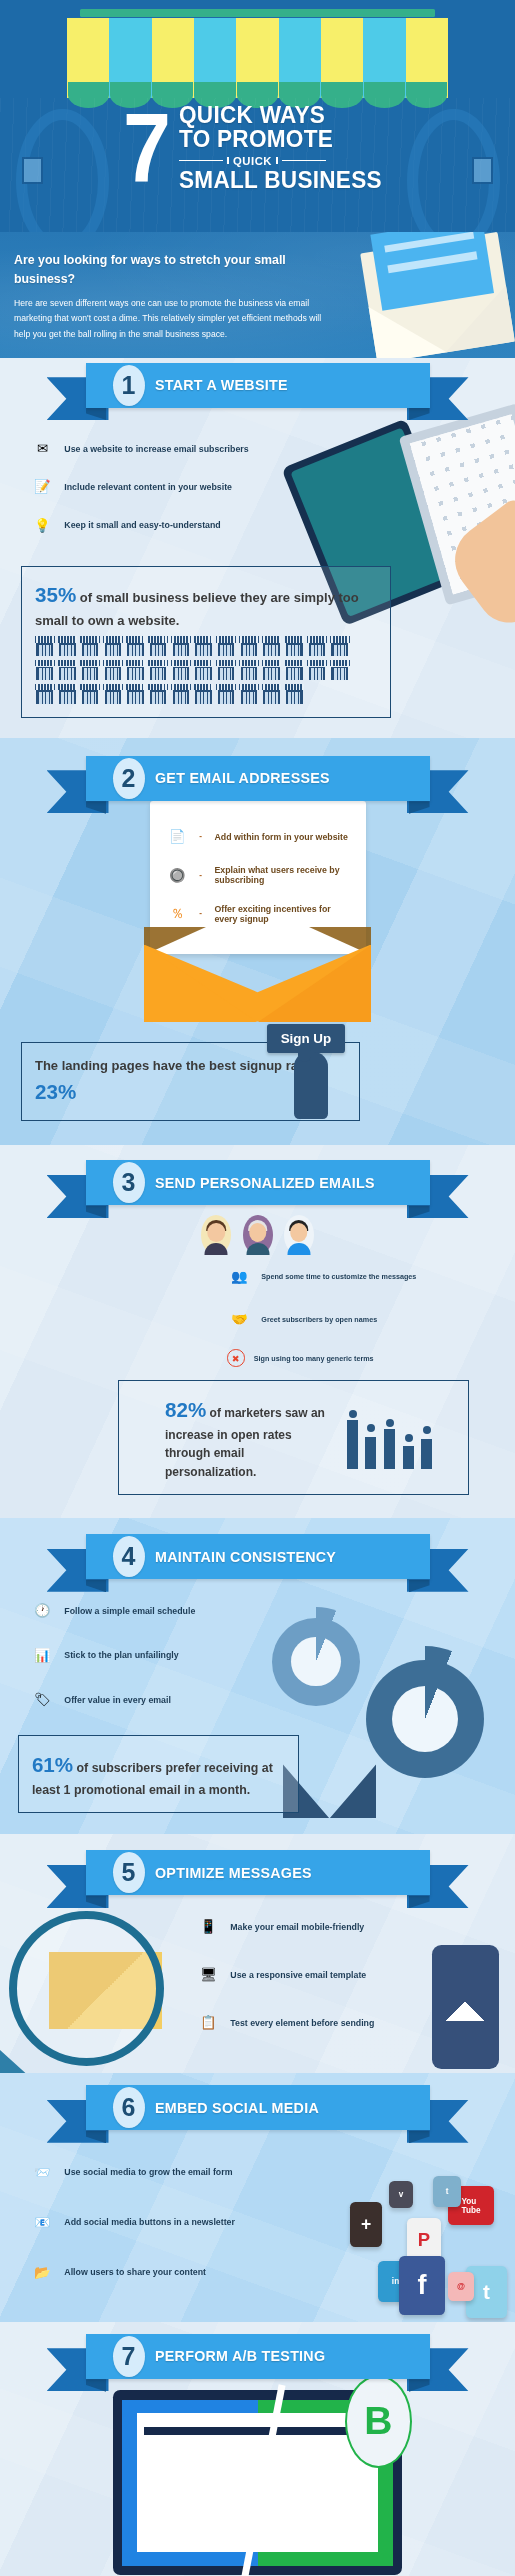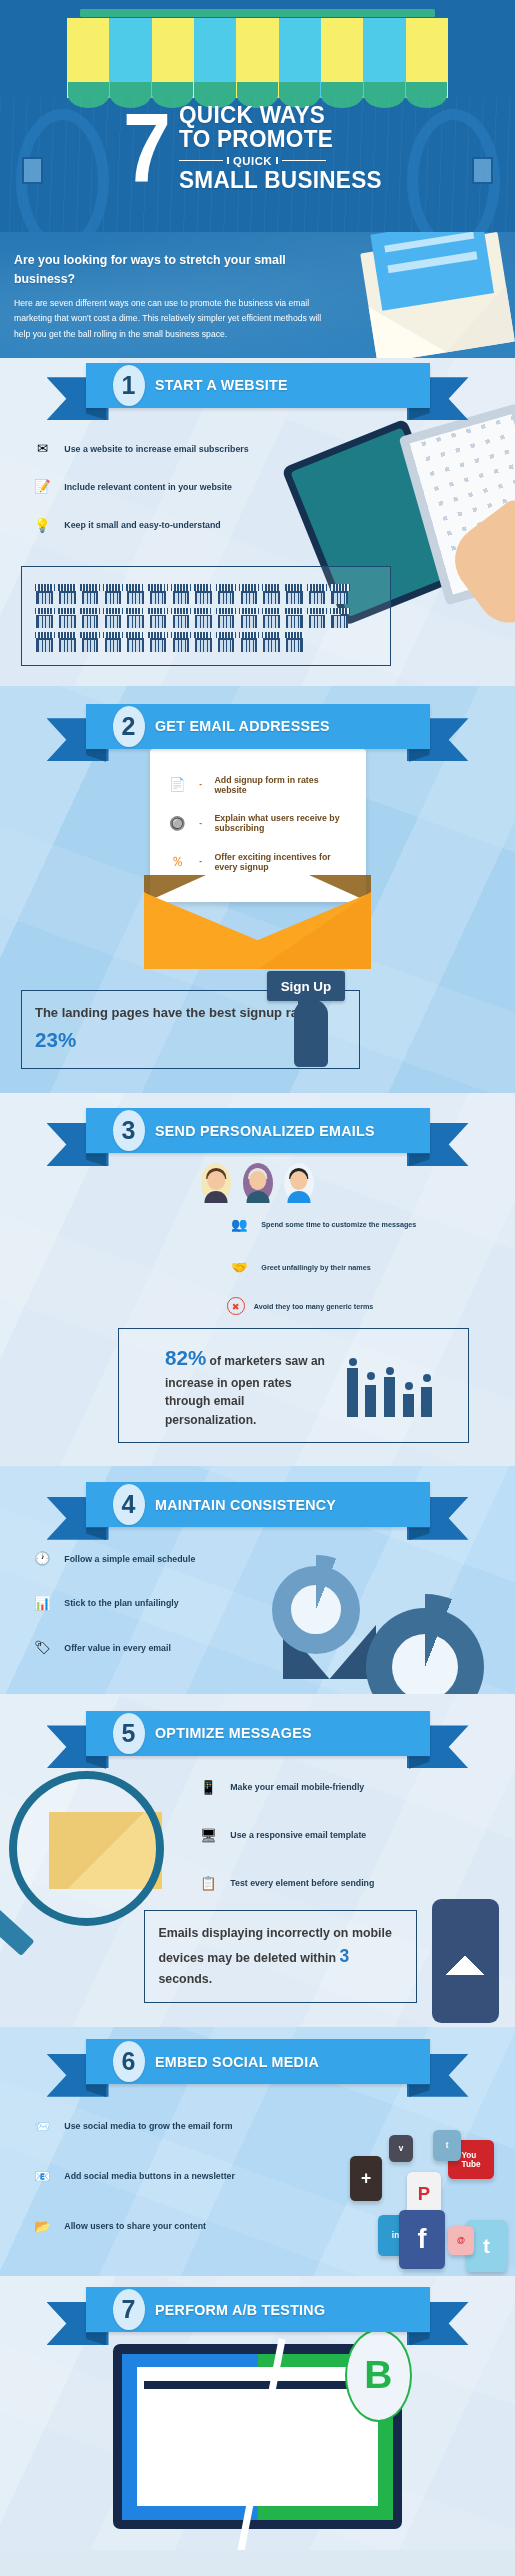--- a/index.html
+++ b/index.html
@@ -379,20 +379,23 @@
       <div class="bullet">
         <span class="ic">📝</span>
         <span class="tx">Include relevant content in your website</span>
       </div>
       <div class="bullet">
         <span class="ic">💡</span>
         <span class="tx">Keep it small and easy-to-understand</span>
       </div>
     </div>
     <div class="statbox" style="margin:9.3px 124px 0 20.6px;">
+      <div class="line">
+        <span class="pct">35%</span><span> of small business believe they are simply too small to own a website.</span>
+      </div>
       <div class="stores" id="store-grid">
           <div class="store">
             <div class="roof"></div>
             <div class="body"></div>
           </div>
           <div class="store">
             <div class="roof"></div>
             <div class="body"></div>
           </div>
           <div class="store">
@@ -560,21 +563,21 @@
       <div class="ribbon-main" style="top:17.5px">
         <div class="ribbon-num">2</div>
         <div class="ribbon-title">GET EMAIL ADDRESSES</div>
       </div>
     </div>
     <div class="orange-env">
       <div class="oe-card">
         <div class="bullet">
           <span class="ic" style="color:#f08a1c;">📄</span>
           <span class="dash">-</span>
-          <span class="tx" style="color:#6e4a1f;">Add signup form in rates website</span>
+          <span class="tx" style="color:#6e4a1f;">Add within form in your website</span>
         </div>
         <div class="bullet">
           <span class="ic" style="color:#f08a1c;">🔘</span>
           <span class="dash">-</span>
           <span class="tx" style="color:#6e4a1f;">Explain what users receive by subscribing</span>
         </div>
         <div class="bullet" style="margin-bottom:0">
           <span class="ic" style="color:#f08a1c;">％</span>
           <span class="dash">-</span>
           <span class="tx" style="color:#6e4a1f;">Offer exciting incentives for every signup</span>
@@ -625,25 +628,25 @@
           <div class="torso" style="background:#1e90e8;"></div>
       </div>
     </div>
     <div class="bullets" style="padding:9.3px 0 0 227px;">
       <div class="bullet" style="margin-bottom:17.5px;">
         <span class="ic">👥</span>
         <span class="tx" style="font-size:7.2px;">Spend some time to customize the messages</span>
       </div>
       <div class="bullet" style="margin-bottom:17.5px;">
         <span class="ic">🤝</span>
-        <span class="tx" style="font-size:7.2px;">Greet unfailingly by their names</span>
+        <span class="tx" style="font-size:7.2px;">Greet subscribers by open names</span>
       </div>
       <div class="bullet">
         <span class="ic" style="color:#e8452c;border:1.5px solid #e8452c;border-radius:50%;width:17.5px;height:17.5px;font-size:9.3px;">✖</span>
-        <span class="tx" style="font-size:7.2px;">Avoid they too many generic terms</span>
+        <span class="tx" style="font-size:7.2px;">Sign using too many generic terms</span>
       </div>
     </div>
     <div class="statbox" style="margin:5.2px 46px 0 118px;padding-left:46px;">
       <div style="display:flex;align-items:center;gap:10.3px;">
         <div class="line" style="flex:1;font-size:12px;">
           <span class="pct">82%</span><span> of marketers saw an increase in open rates through email personalization.</span>
         </div>
         <div style="width:108px;height:62px;position:relative;">
           <div style="position:absolute;bottom:0;left:0;width:11.3px;height:49px;background:#2a5781;"></div>
           <div style="position:absolute;bottom:0;left:18.5px;width:11.3px;height:32px;background:#2a5781;"></div>
@@ -684,20 +687,25 @@
       </div>
       <div class="bullet" style="margin-bottom:19.6px;">
         <span class="ic">📊</span>
         <span class="tx">Stick to the plan unfailingly</span>
       </div>
       <div class="bullet">
         <span class="ic">🏷</span>
         <span class="tx">Offer value in every email</span>
       </div>
     </div>
+    <div class="statbox" style="margin:23px 216px 0 17.5px;background:rgba(255,255,255,.22);">
+      <div class="line" style="font-size:12.4px;">
+        <span class="pct">61%</span><span> of subscribers prefer receiving at least 1 promotional email in a month.</span>
+      </div>
+    </div>
     <div style="position:absolute;right:139px;bottom:15.5px;width:93px;height:98px;background:#2e5378;clip-path:polygon(0 45%,50% 100%,100% 45%,100% 100%,0 100%);"></div>
   </div>
 
   <div class="section sec-light paper" style="padding-bottom:24px;">
     <div class="ribbon-wrap" style="padding-top:11.3px;">
       <div class="ribbon-tail l" style="top:31px"></div>
         <div class="ribbon-tail r" style="top:31px"></div>
       <div class="ribbon-fold l" style="top:62px"></div>
         <div class="ribbon-fold r" style="top:62px"></div>
       <div class="ribbon-main" style="top:16.5px">
@@ -712,25 +720,20 @@
         <span class="ic">📱</span>
         <span class="tx">Make your email mobile-friendly</span>
       </div>
       <div class="bullet" style="margin-bottom:23px;">
         <span class="ic">🖥</span>
         <span class="tx">Use a responsive email template</span>
       </div>
       <div class="bullet">
         <span class="ic">📋</span>
         <span class="tx">Test every element before sending</span>
-      </div>
-    </div>
-    <div class="statbox" style="margin:14.4px 98px 0 144px;position:relative;z-index:5;">
-      <div class="line" style="font-size:12.4px;">
-        <span>Emails displaying incorrectly on mobile devices may be deleted within </span><span class="pct sm">3</span><span> seconds.</span>
       </div>
     </div>
     <div class="phone">
         <div class="envm"></div>
       </div>
   </div>
 
   <div class="section sec-blue paper" style="padding-bottom:24px;">
     <div class="ribbon-wrap" style="padding-top:7.2px;">
       <div class="ribbon-tail l" style="top:27px"></div>

